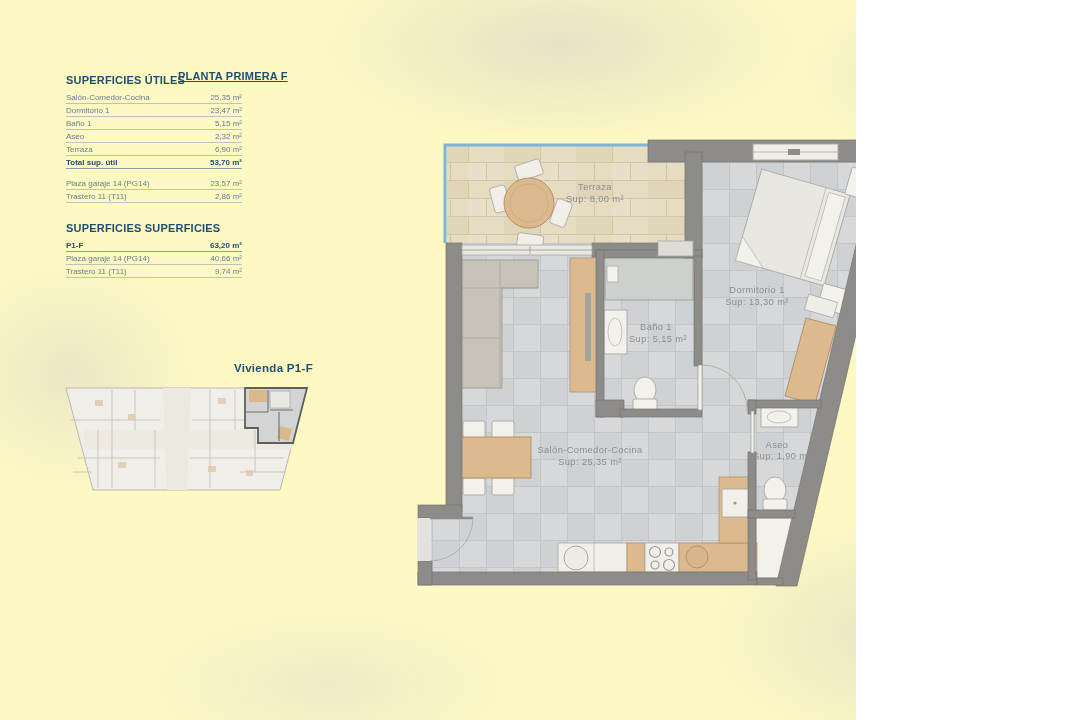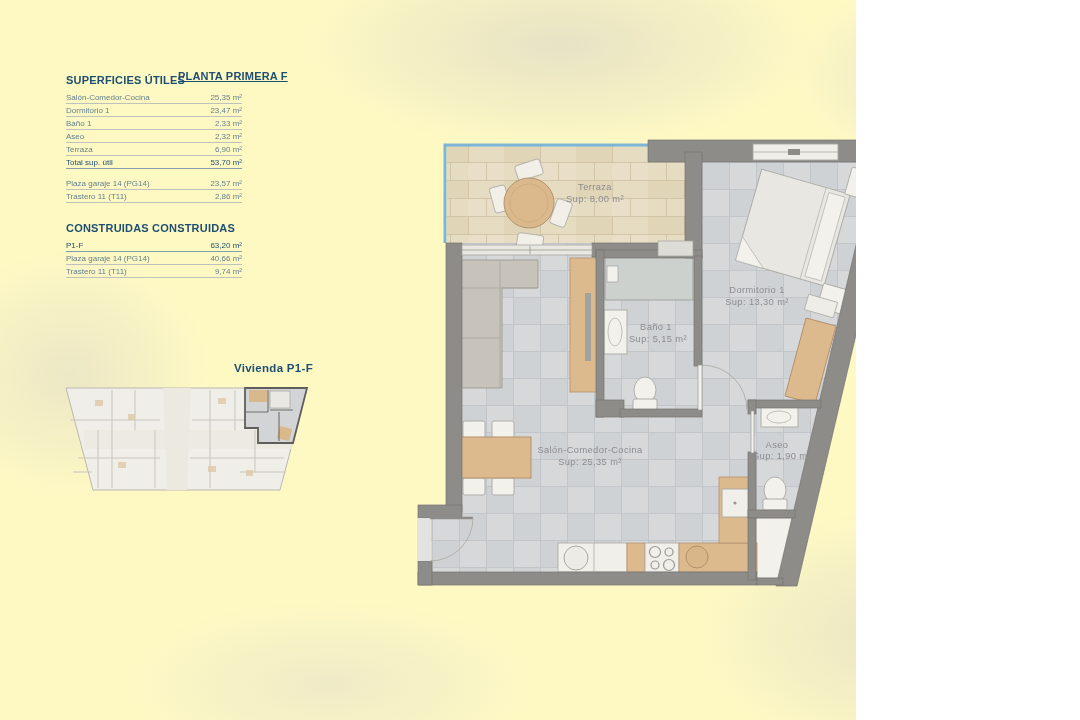--- a/index.html
+++ b/index.html
@@ -9,21 +9,21 @@
 
   
   .panel{position:absolute;left:66px;top:70px;width:176px;}
   .panel-hdr{position:relative;height:15px;margin-bottom:6px;white-space:nowrap;}
   .panel-title{color:#1e4f73;font-weight:bold;font-size:11px;letter-spacing:.2px;}
   .panel-hdr .t2{position:absolute;left:112px;top:0;text-decoration:underline;}
   .srow{display:flex;justify-content:space-between;align-items:baseline;
         border-bottom:1px solid #bfc1bd;padding:2px 0 1px;
         font-size:8px;color:#63808f;line-height:9px;}
   .srow .val{text-align:left;}
-  .srow.bold{color:#1e4f73;font-weight:normal;border-bottom:1.6px solid #89a0ac;}
+  .srow.bold{color:#1e4f73;font-weight:bold;border-bottom:1.6px solid #89a0ac;}
   .gap8{height:8px;}
   .gap14{height:15px;}
 
   svg{position:absolute;left:0;top:0;}
   svg text{font-family:"Liberation Sans",sans-serif;}
   .roomlbl{fill:#8b8c90;font-size:9.3px;letter-spacing:.4px;}
   .minilbl{fill:#1e4f73;font-size:11.5px;font-weight:bold;letter-spacing:.3px;}
 </style>
 </head>
 <body>
@@ -45,21 +45,21 @@
     <div class="srow">
         <span class="lbl">Salón-Comedor-Cocina</span>
         <span class="val">25,35 m²</span>
       </div>
     <div class="srow">
         <span class="lbl">Dormitorio 1</span>
         <span class="val">23,47 m²</span>
       </div>
     <div class="srow">
         <span class="lbl">Baño 1</span>
-        <span class="val">2,33 m²</span>
+        <span class="val">5,15 m²</span>
       </div>
     <div class="srow">
         <span class="lbl">Aseo</span>
         <span class="val">2,32 m²</span>
       </div>
     <div class="srow">
         <span class="lbl">Terraza</span>
         <span class="val">6,90 m²</span>
       </div>
     <div class="srow bold">
@@ -72,21 +72,21 @@
         <span class="lbl">Plaza garaje 14 (PG14)</span>
         <span class="val">23,57 m²</span>
       </div>
     <div class="srow">
         <span class="lbl">Trastero 11 (T11)</span>
         <span class="val">2,86 m²</span>
       </div>
 
     <div class="gap14"></div>
     <div class="panel-hdr">
-      <span class="panel-title t1">CONSTRUIDAS CONSTRUIDAS</span>
+      <span class="panel-title t1">SUPERFICIES SUPERFICIES</span>
     </div>
     <div class="srow bold">
         <span class="lbl">P1-F</span>
         <span class="val">63,20 m²</span>
       </div>
     <div class="srow">
         <span class="lbl">Plaza garaje 14 (PG14)</span>
         <span class="val">40,66 m²</span>
       </div>
     <div class="srow">

